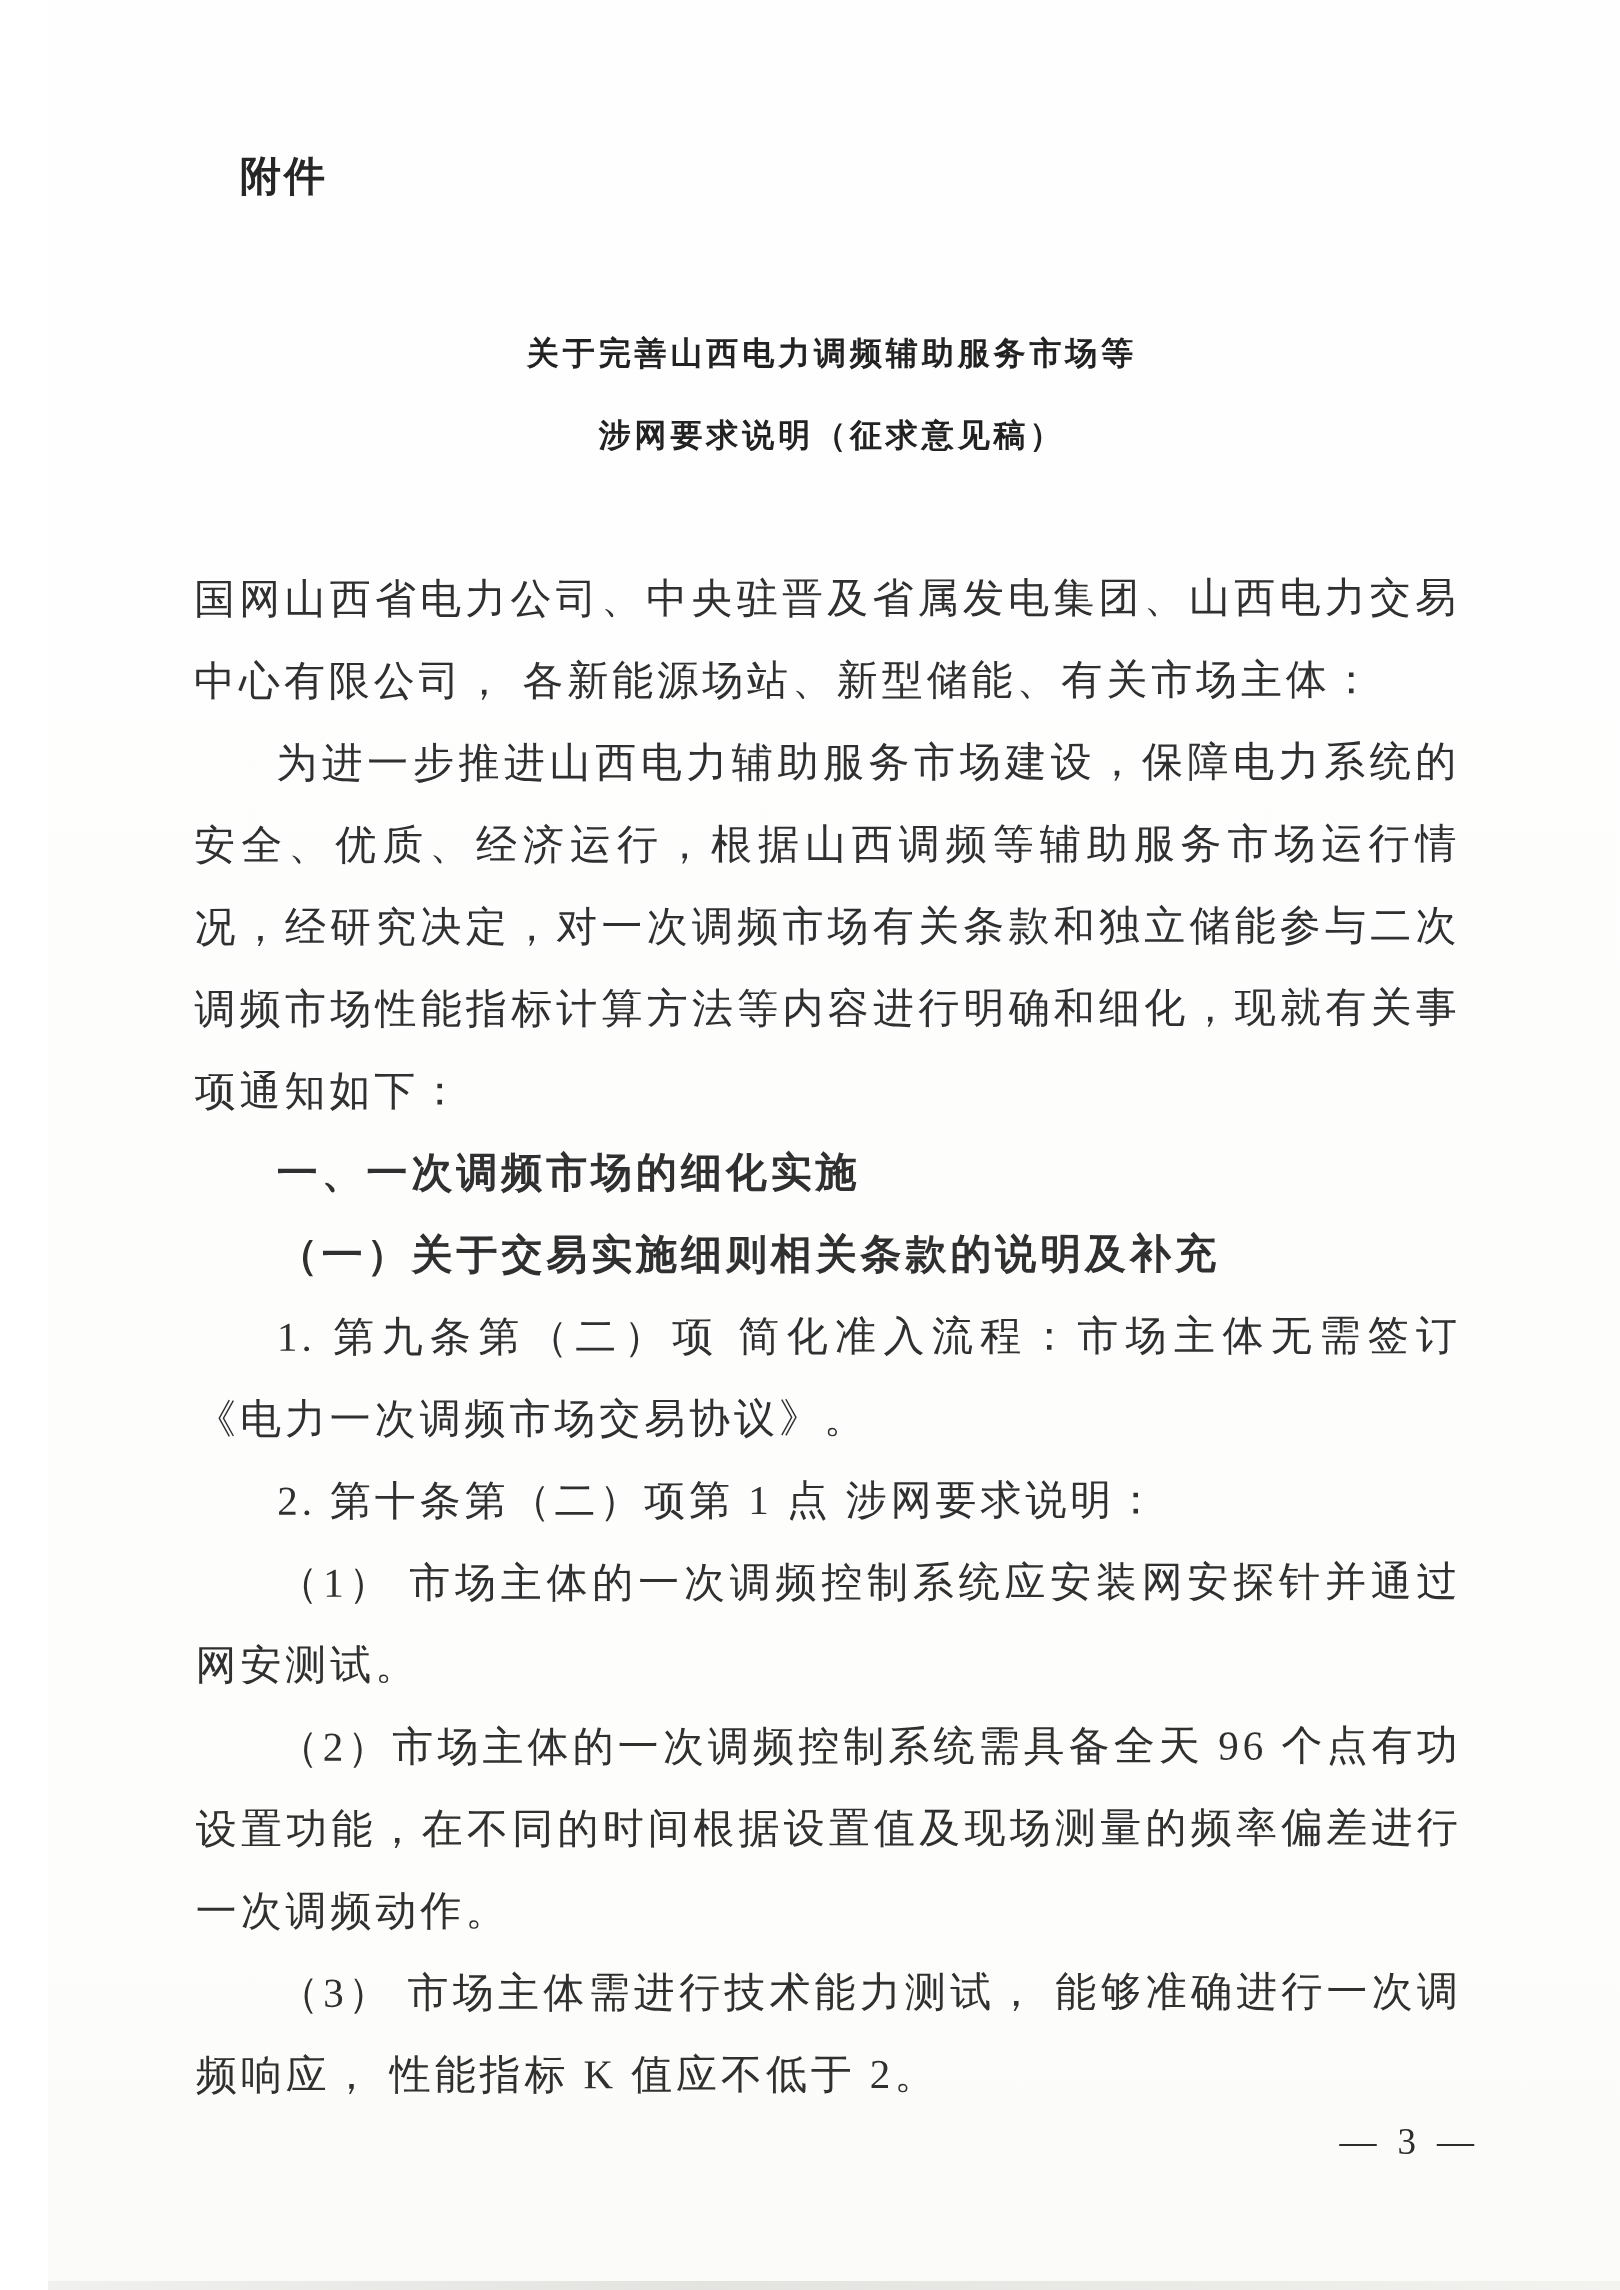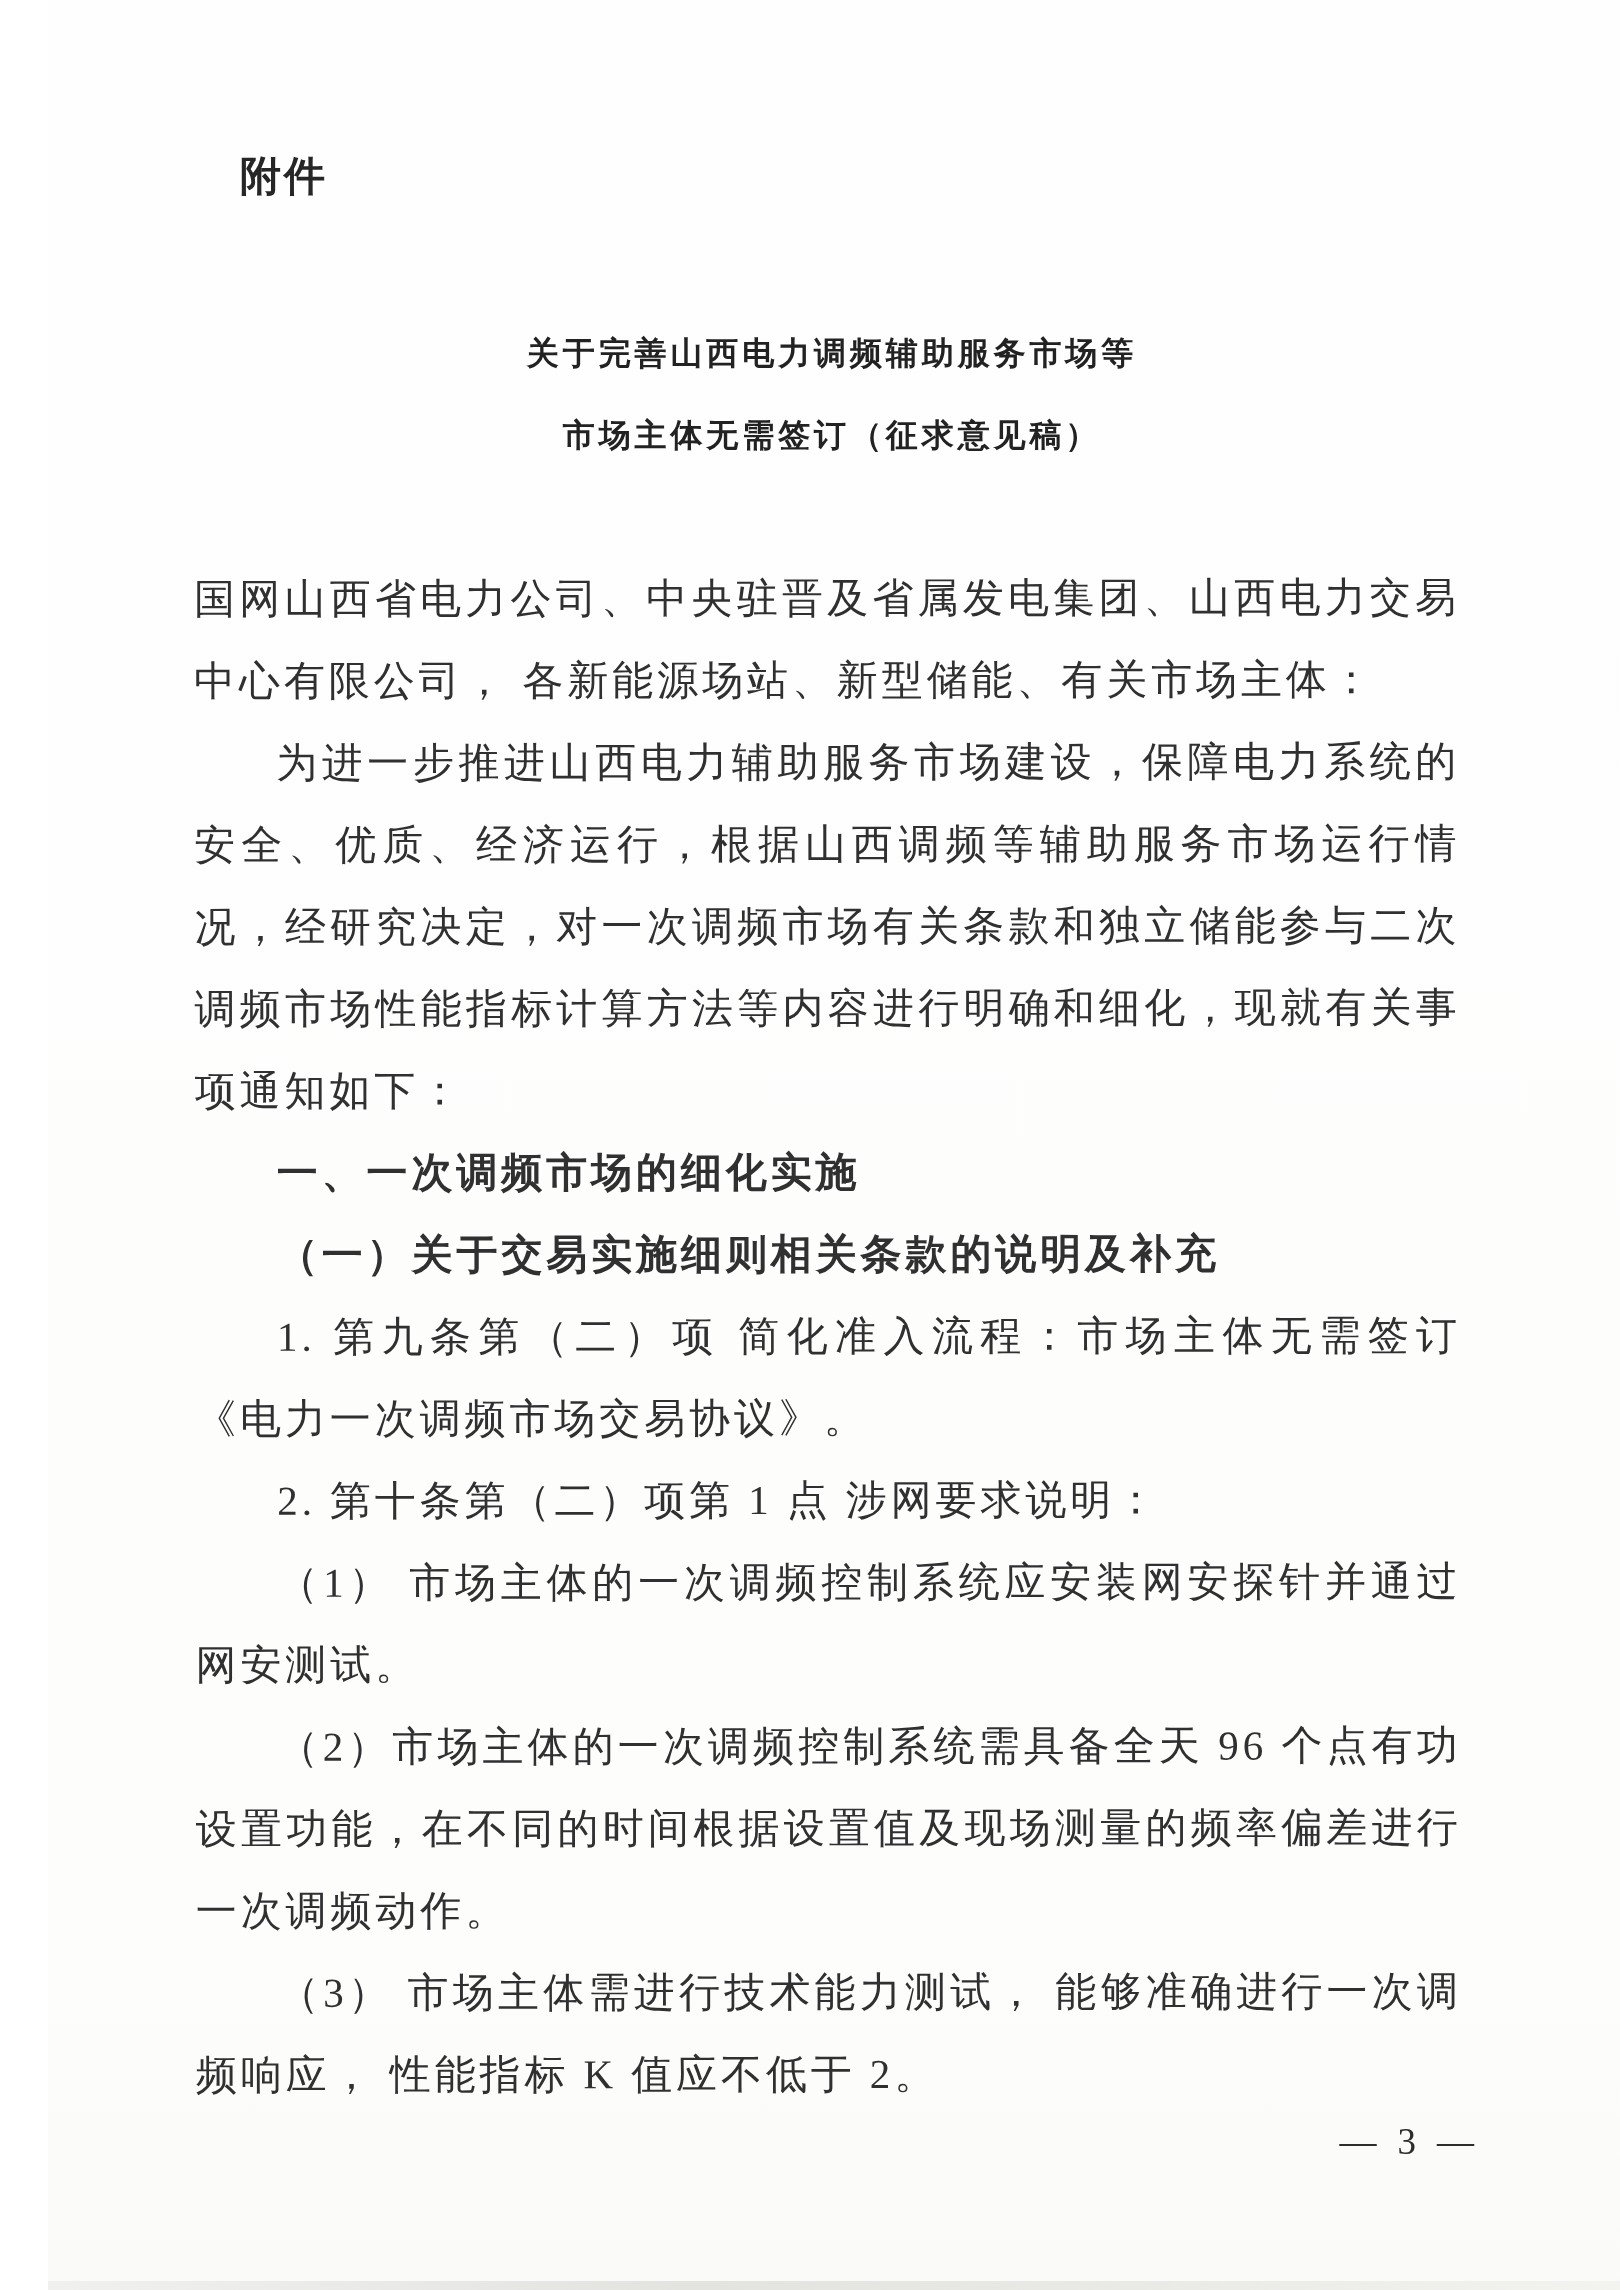--- a/index.html
+++ b/index.html
@@ -101,21 +101,21 @@
 </style>
 </head>
 <body>
 
 <div class="page">
 
   <div class="attachment">附件</div>
 
   <div class="title">
     <div>关于完善山西电力调频辅助服务市场等</div>
-    <div>市场主体无需签订（征求意见稿）</div>
+    <div>涉网要求说明（征求意见稿）</div>
   </div>
 
   <div class="content">
 
   <p class="p-salutation">国网山西省电力公司、中央驻晋及省属发电集团、山西电力交易中心有限公司， 各新能源场站、新型储能、有关市场主体：</p>
       <p class="p-normal">为进一步推进山西电力辅助服务市场建设，保障电力系统的安全、优质、经济运行，根据山西调频等辅助服务市场运行情况，经研究决定，对一次调频市场有关条款和独立储能参与二次调频市场性能指标计算方法等内容进行明确和细化，现就有关事项通知如下：</p>
       <p class="p-heading1">一、一次调频市场的细化实施</p>
       <p class="p-heading2">（一）关于交易实施细则相关条款的说明及补充</p>
       <p class="p-normal">1. 第九条第（二）项  简化准入流程：市场主体无需签订《电力一次调频市场交易协议》。</p>
       <p class="p-normal">2. 第十条第（二）项第 1 点  涉网要求说明：</p>

